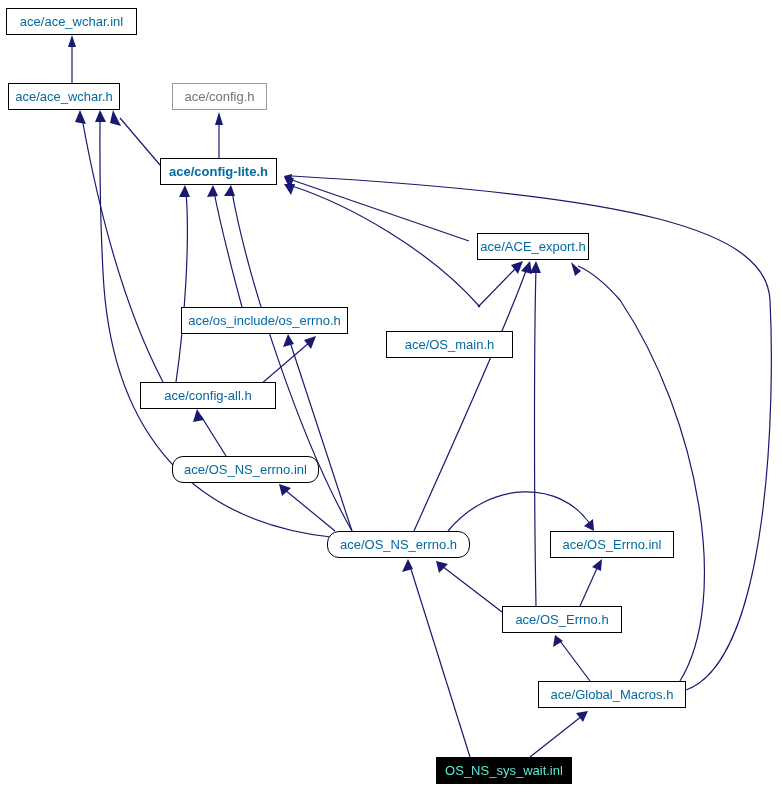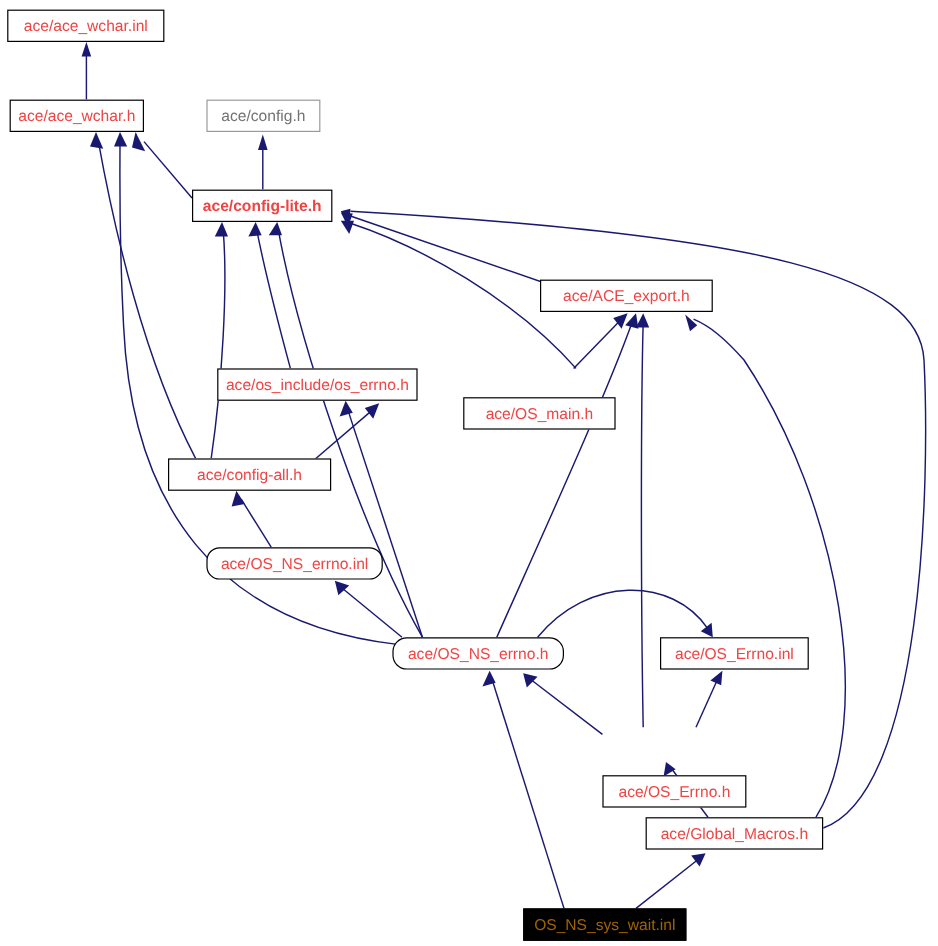--- a/index.html
+++ b/index.html
@@ -26,34 +26,34 @@
     pointer-events: none;
   }
   .node {
     position: absolute;
     box-sizing: border-box;
     display: flex;
     align-items: center;
     justify-content: center;
     border: 1px solid #000000;
     background: #ffffff;
-    color: #ef4444;
+    color: #0369a1;
     font-size: 13px;
     line-height: 1;
     white-space: nowrap;
     letter-spacing: 0px;
   }
   .node.dim {
     border-color: #9a9a9a;
     color: #737373;
   }
   .node.current {
     border-color: #000000;
     background: #000000;
-    color: #a16207;
+    color: #5eead4;
   }
   .node-label {
     display: block;
     padding: 0 6px;
   }
 </style>
 </head>
 <body>
 
 <div id="graph-canvas" style="background: rgb(255, 255, 255);">
@@ -121,42 +121,42 @@
       </div>
       <div class="node" style="left: 8px; top: 83px; width: 112px; height: 27px;">
         <span class="node-label">ace/ace_wchar.h</span>
       </div>
       <div class="node dim" style="left: 172px; top: 83px; width: 95px; height: 27px;">
         <span class="node-label">ace/config.h</span>
       </div>
       <div class="node" style="left: 160px; top: 158px; width: 117px; height: 27px; font-weight: bold;">
         <span class="node-label">ace/config-lite.h</span>
       </div>
-      <div class="node" style="left: 450px; top: 233px; width: 144px; height: 27px; text-align: center;">
+      <div class="node" style="left: 477px; top: 233px; width: 112px; height: 27px; text-align: center;">
         <span class="node-label">ace/ACE_export.h</span>
       </div>
       <div class="node" style="left: 181px; top: 307px; width: 167px; height: 27px;">
         <span class="node-label">ace/os_include/os_errno.h</span>
       </div>
       <div class="node" style="left: 386px; top: 307px; width: 127px; height: 27px; margin-top: 24px;">
         <span class="node-label">ace/OS_main.h</span>
       </div>
       <div class="node" style="left: 140px; top: 382px; width: 136px; height: 27px;">
         <span class="node-label">ace/config-all.h</span>
       </div>
       <div class="node" style="left: 172px; top: 456px; width: 147px; height: 27px; border-radius: 11px;">
         <span class="node-label">ace/OS_NS_errno.inl</span>
       </div>
       <div class="node" style="left: 327px; top: 531px; width: 143px; height: 27px; border-radius: 12px;">
         <span class="node-label">ace/OS_NS_errno.h</span>
       </div>
       <div class="node" style="left: 550px; top: 531px; width: 124px; height: 27px;">
         <span class="node-label">ace/OS_Errno.inl</span>
       </div>
-      <div class="node" style="left: 502px; top: 606px; width: 120px; height: 27px; margin-top: 40px;">
+      <div class="node" style="left: 502px; top: 606px; width: 120px; height: 27px;">
         <span class="node-label">ace/OS_Errno.h</span>
       </div>
       <div class="node" style="left: 538px; top: 681px; width: 148px; height: 27px;">
         <span class="node-label">ace/Global_Macros.h</span>
       </div>
       <div class="node current" style="left: 436px; top: 757px; width: 136px; height: 27px;">
         <span class="node-label">OS_NS_sys_wait.inl</span>
       </div>
     </div>
 

